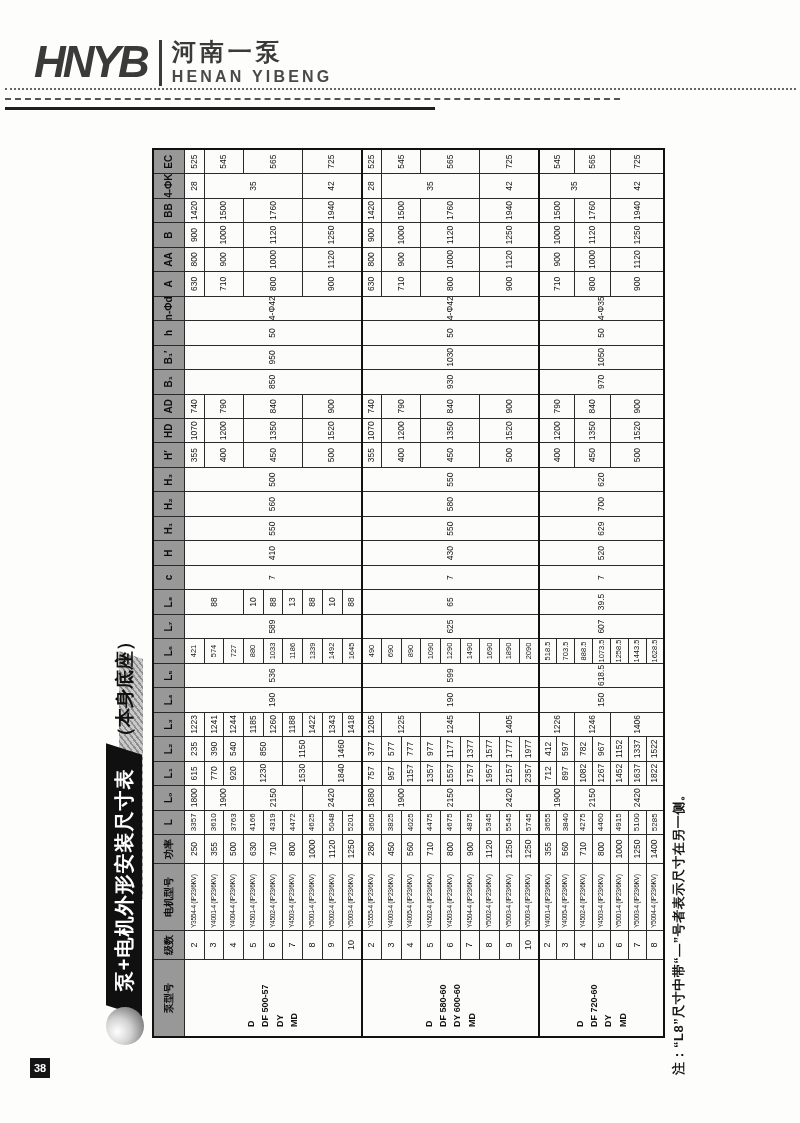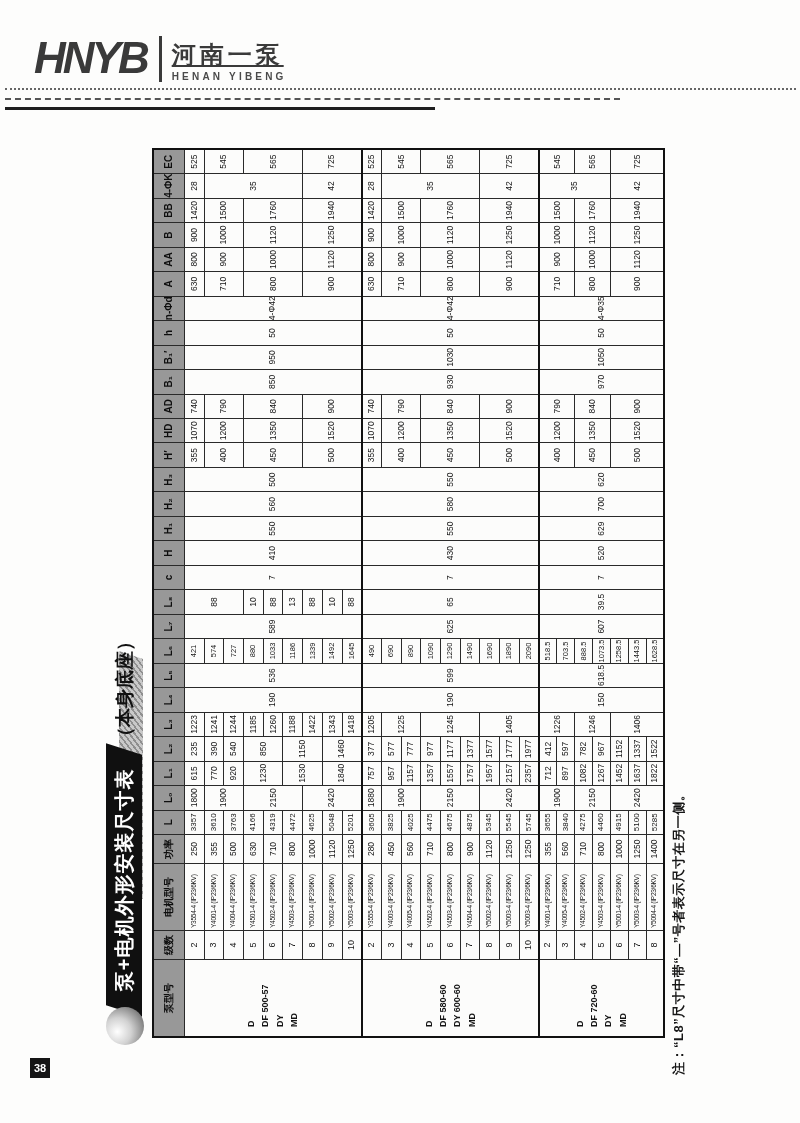--- a/index.html
+++ b/index.html
@@ -4,22 +4,22 @@
 <style>
   html,body{margin:0;padding:0;background:#e8e8e6;}
   #page{position:relative;width:800px;height:1123px;background:#fdfdfc;overflow:hidden;
         font-family:"Liberation Sans","DejaVu Sans",sans-serif;color:#1c1c1c;}
 
   
   #brand{position:absolute;left:34px;top:34px;display:flex;align-items:flex-end;}
   #brand .latin{font-size:44px;font-weight:bold;font-style:italic;letter-spacing:-3px;color:#3a3a3a;line-height:48px;}
   #brand .divider{width:3px;height:46px;background:#3a3a3a;margin:2px 10px 0 12px;}
   #brand .cncol{display:flex;flex-direction:column;margin-top:4px;}
-  #brand .cn{font-size:24px;font-weight:bold;color:#3a3a3a;letter-spacing:4px;line-height:28px;text-decoration:underline;}
-  #brand .en{font-size:10px;font-weight:bold;color:#4a4a4a;letter-spacing:3.2px;margin-top:2px;}
+  #brand .cn{font-size:24px;font-weight:bold;color:#3a3a3a;letter-spacing:4px;line-height:28px;}
+  #brand .en{font-size:16px;font-weight:bold;color:#4a4a4a;letter-spacing:3.2px;margin-top:2px;}
 
   .rule{position:absolute;left:5px;height:0;}
   #rule1{top:88px;width:791px;border-top:2px dotted #666;}
   #rule2{top:98px;width:615px;border-top:2px dashed #555;}
   #rule3{top:107px;width:430px;border-top:3px solid #1f1f1f;}
 
   
   .rot{position:absolute;transform-origin:0 0;}
   #titleRot{left:103px;top:645px;width:400px;height:46px;transform:rotate(-90deg) translateX(-400px);}
   #tableRot{left:152px;top:148px;width:890px;height:511px;transform:rotate(-90deg) translateX(-890px);}

